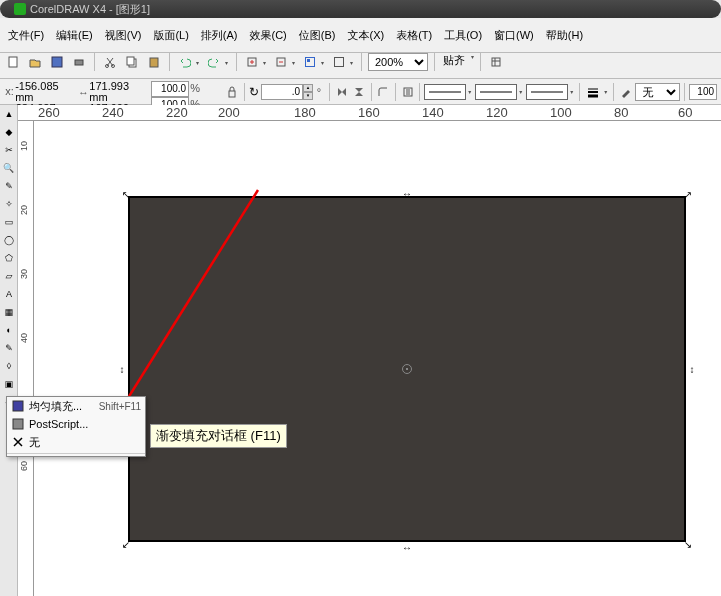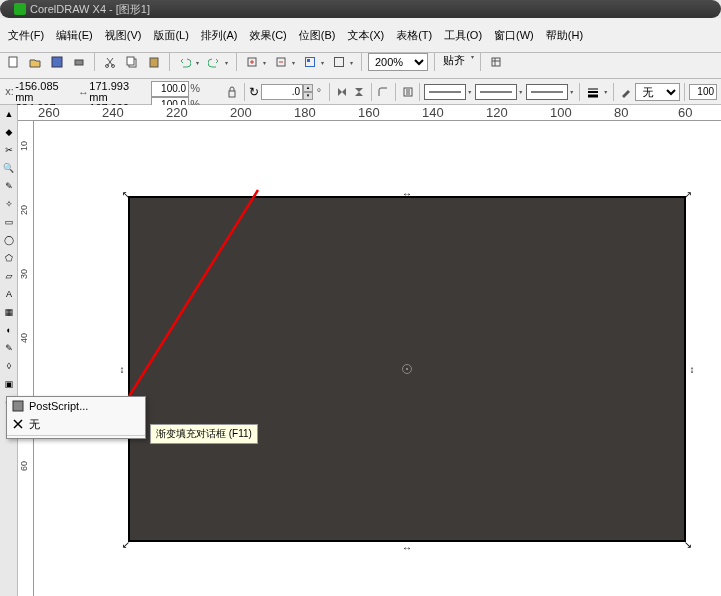--- a/index.html
+++ b/index.html
@@ -45,21 +45,21 @@
 .center-mark { position: absolute; left: 50%; top: 50%; width: 10px; height: 10px; border: 1px solid #888; border-radius: 50%; transform: translate(-50%,-50%); }
 .center-mark::after { content: ""; position: absolute; left: 3px; top: 3px; width: 2px; height: 2px; background: #888; }
 .context-menu { position: absolute; left: 6px; top: 396px; width: 140px; background: #f8f8f8; border: 1px solid #888; box-shadow: 2px 2px 4px rgba(0,0,0,.3); z-index: 10; }
 .cm-item { display: flex; align-items: center; height: 18px; padding: 0 4px; gap: 4px; position: relative; }
 .cm-item .ico { width: 14px; height: 14px; display: flex; align-items: center; justify-content: center; }
 .cm-item .lbl { flex: 1; }
 .cm-item .sc { color: #555; font-size: 10px; }
 .cm-item.hover { background: #d6e5f3; }
 .cm-sep { height: 1px; background: #ccc; margin: 2px 0; }
 .red-box { position: absolute; border: 2px solid #e00; pointer-events: none; }
-.tooltip { position: absolute; background: #ffffe1; border: 1px solid #999; padding: 2px 5px; font-size: 10px; white-space: nowrap; z-index: 11; }
+.tooltip { position: absolute; background: #ffffe1; border: 1px solid #999; padding: 2px 5px; font-size: 13px; white-space: nowrap; z-index: 11; }
 svg.arrow-line { position: absolute; left: 0; top: 0; pointer-events: none; z-index: 9; }
 </style>
 </head>
 <body>
 
 <div class="titlebar">
   <div class="app-icon"></div>
   <span>CorelDRAW X4 - [图形1]</span>
 </div>
 
@@ -315,21 +315,21 @@
     <div class="tool">✎</div>
     <div class="tool">◊</div>
     <div class="tool">▣</div>
     <div class="tool">◈</div>
   </div>
   <div class="ruler-area">
     <div class="ruler-h">
         <div class="tick" style="left: 20px;">260</div>
         <div class="tick" style="left: 84px;">240</div>
         <div class="tick" style="left: 148px;">220</div>
-        <div class="tick" style="left: 212px;">200</div>
+        <div class="tick" style="left: 200px;">200</div>
         <div class="tick" style="left: 276px;">180</div>
         <div class="tick" style="left: 340px;">160</div>
         <div class="tick" style="left: 404px;">140</div>
         <div class="tick" style="left: 468px;">120</div>
         <div class="tick" style="left: 532px;">100</div>
         <div class="tick" style="left: 596px;">80</div>
         <div class="tick" style="left: 660px;">60</div>
       </div>
     <div class="ruler-v">
         <div class="tick" style="top: 30px;">10</div>
@@ -361,28 +361,37 @@
         <path d="M0,0 L0,6 L9,3 z" fill="#e00"></path>
       </marker>
     </defs>
   <line x1="258" y1="190" x2="108" y2="430" stroke="#e00" stroke-width="2.5" marker-end="url(#ah)"></line>
 </svg>
 
 <div class="context-menu">
     <div class="cm-item">
       <div class="ico">
         <svg width="12" height="12">
-          <rect x="1" y="1" width="10" height="10" fill="#888" stroke="#333"></rect>
-        </svg>
-      </div>
-      <div class="lbl">PostScript...</div>
+          <rect x="1" y="1" width="10" height="10" fill="#4040a0" stroke="#333"></rect>
+        </svg>
+      </div>
+      <div class="lbl">均匀填充...</div>
+      <div class="sc">Shift+F11</div>
     </div>
     <div class="cm-item">
       <div class="ico">
         <svg width="12" height="12">
+          <rect x="1" y="1" width="10" height="10" fill="#888" stroke="#333"></rect>
+        </svg>
+      </div>
+      <div class="lbl">PostScript...</div>
+    </div>
+    <div class="cm-item">
+      <div class="ico">
+        <svg width="12" height="12">
           <path d="M2 2l8 8M10 2l-8 8" stroke="#000" stroke-width="1.5"></path>
         </svg>
       </div>
       <div class="lbl">无</div>
     </div>
     <div class="cm-sep"></div>
   </div>
 <div class="red-box" style="left:8px;top:418px;width:100px;height:20px"></div>
 <div class="tooltip" style="left:150px;top:424px">渐变填充对话框 (F11)</div>
 

